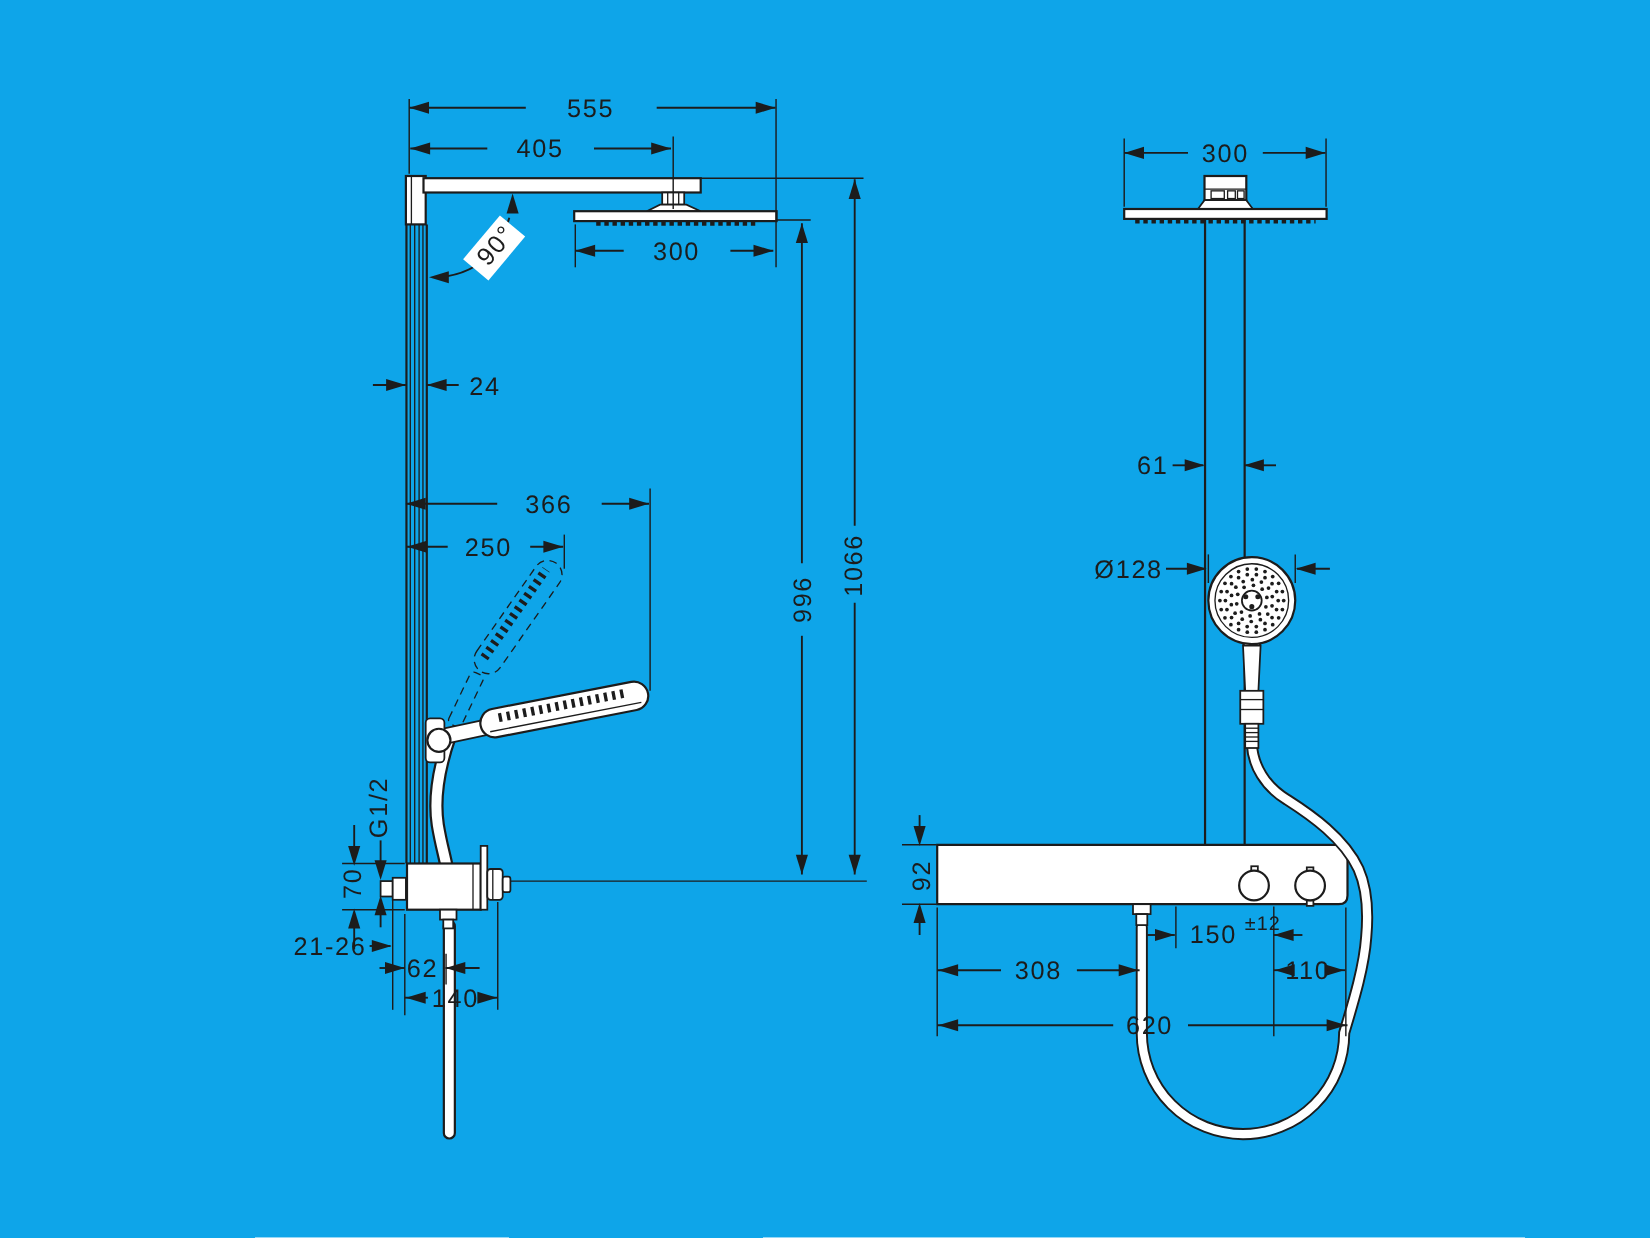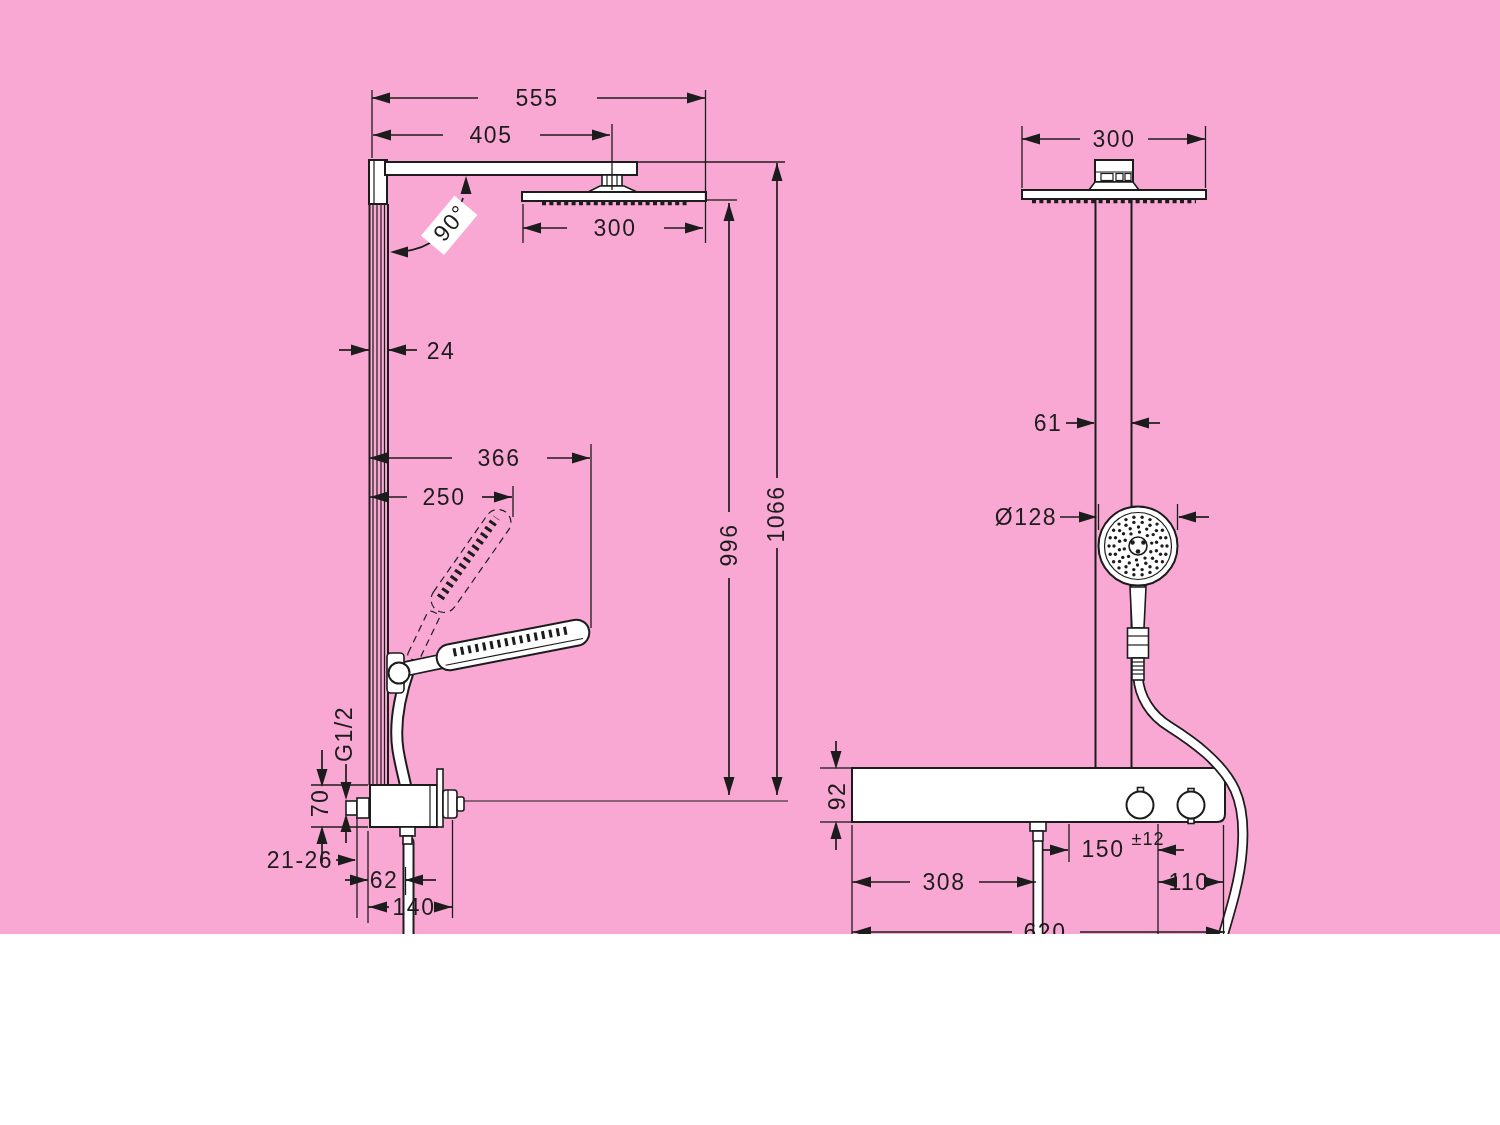--- a/index.html
+++ b/index.html
@@ -1,16 +1,16 @@
 <!DOCTYPE html>
 <html><head>
 <meta charset="utf-8">
 <style>
   html,body{margin:0;padding:0;background:#fff;}
-  #stage{position:relative;width:1500px;height:934px;background:#f9a8d4;overflow:hidden;
+  #stage{position:relative;width:1500px;height:1125px;background:#0ea5e9;overflow:hidden;
          font-family:"Liberation Sans", sans-serif;}
   svg{display:block;}
   .pl{stroke:#1c1c1c;stroke-width:2;fill:none;}          
   .plw{stroke:#1c1c1c;stroke-width:2;fill:#fff;}         
   .plw2{stroke:#1c1c1c;stroke-width:1.6;fill:#fff;}
   .thin{stroke:#1c1c1c;stroke-width:1.2;fill:none;}
   .dl{stroke:#1c1c1c;stroke-width:1.7;fill:none;}        
   .wl{stroke:#1c1c1c;stroke-width:1.3;fill:none;}        
   .ah{fill:#1c1c1c;stroke:none;}
   .hoseB{stroke:#1c1c1c;fill:none;stroke-linecap:round;}

